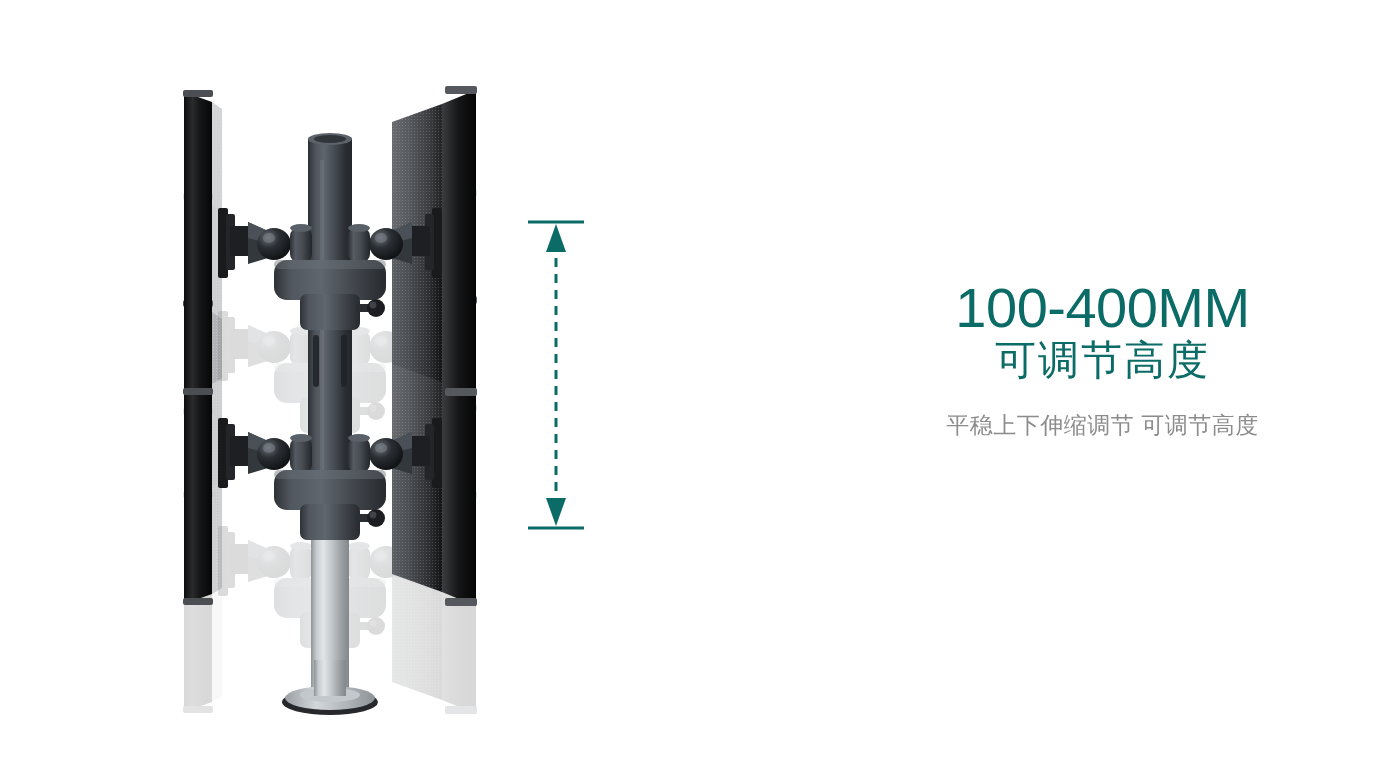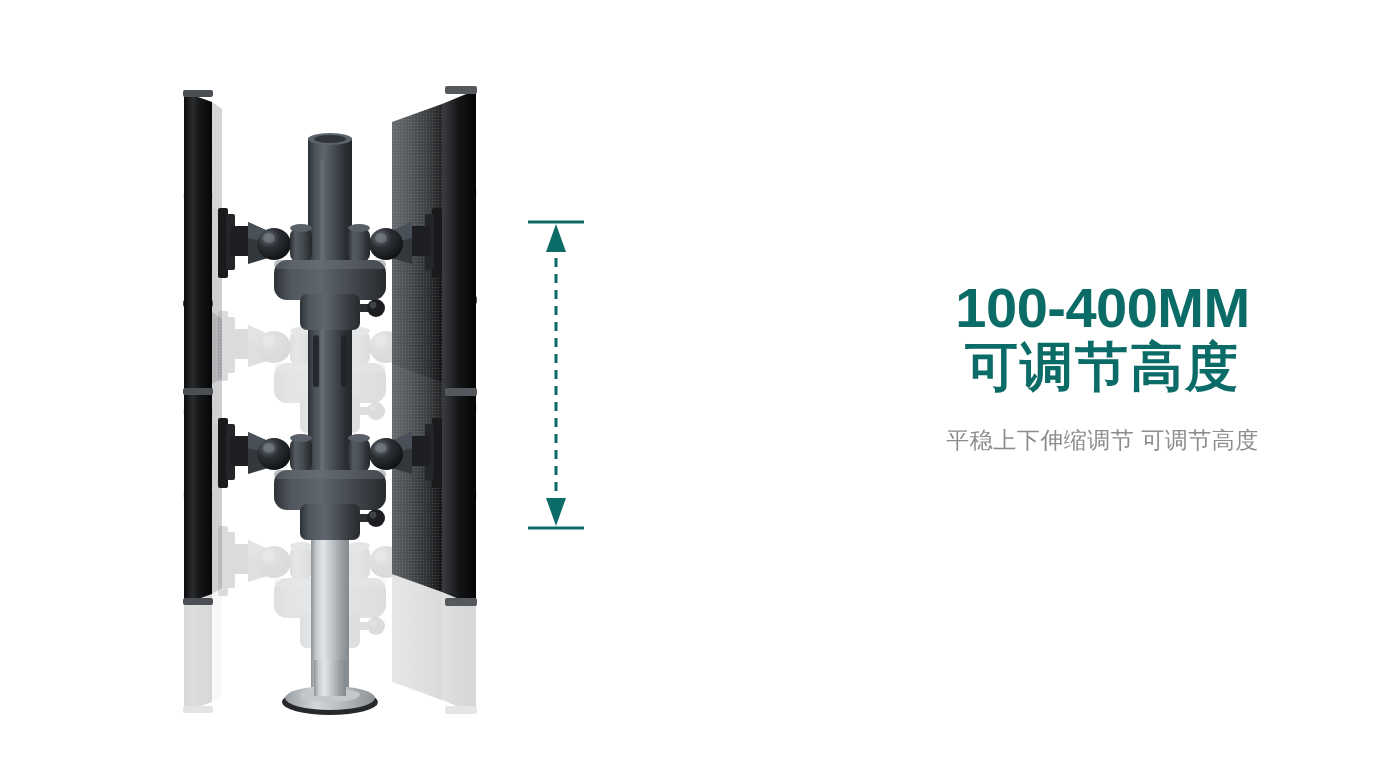--- a/index.html
+++ b/index.html
@@ -25,29 +25,29 @@
   #dimension-svg{display:block;width:140px;height:380px;}
 
   
   #copy-block{
     position:absolute;
     left:880px;top:280px;width:445px;
     text-align:center;
   }
   #headline-primary{
     font-size:56px;
-    font-weight:bold;
+    font-weight:normal;
     line-height:1.0;
     letter-spacing:-0.5px;
     margin:0;
     white-space:nowrap;
   }
   #headline-secondary{
-    font-size:53px;
-    font-weight:bold;
+    font-size:41px;
+    font-weight:normal;
     line-height:1.18;
     letter-spacing:2px;
     margin:0;
     white-space:nowrap;
   }
   #subheadline{
     font-size:23px;
     font-weight:normal;
     letter-spacing:0.5px;
     margin:0;

